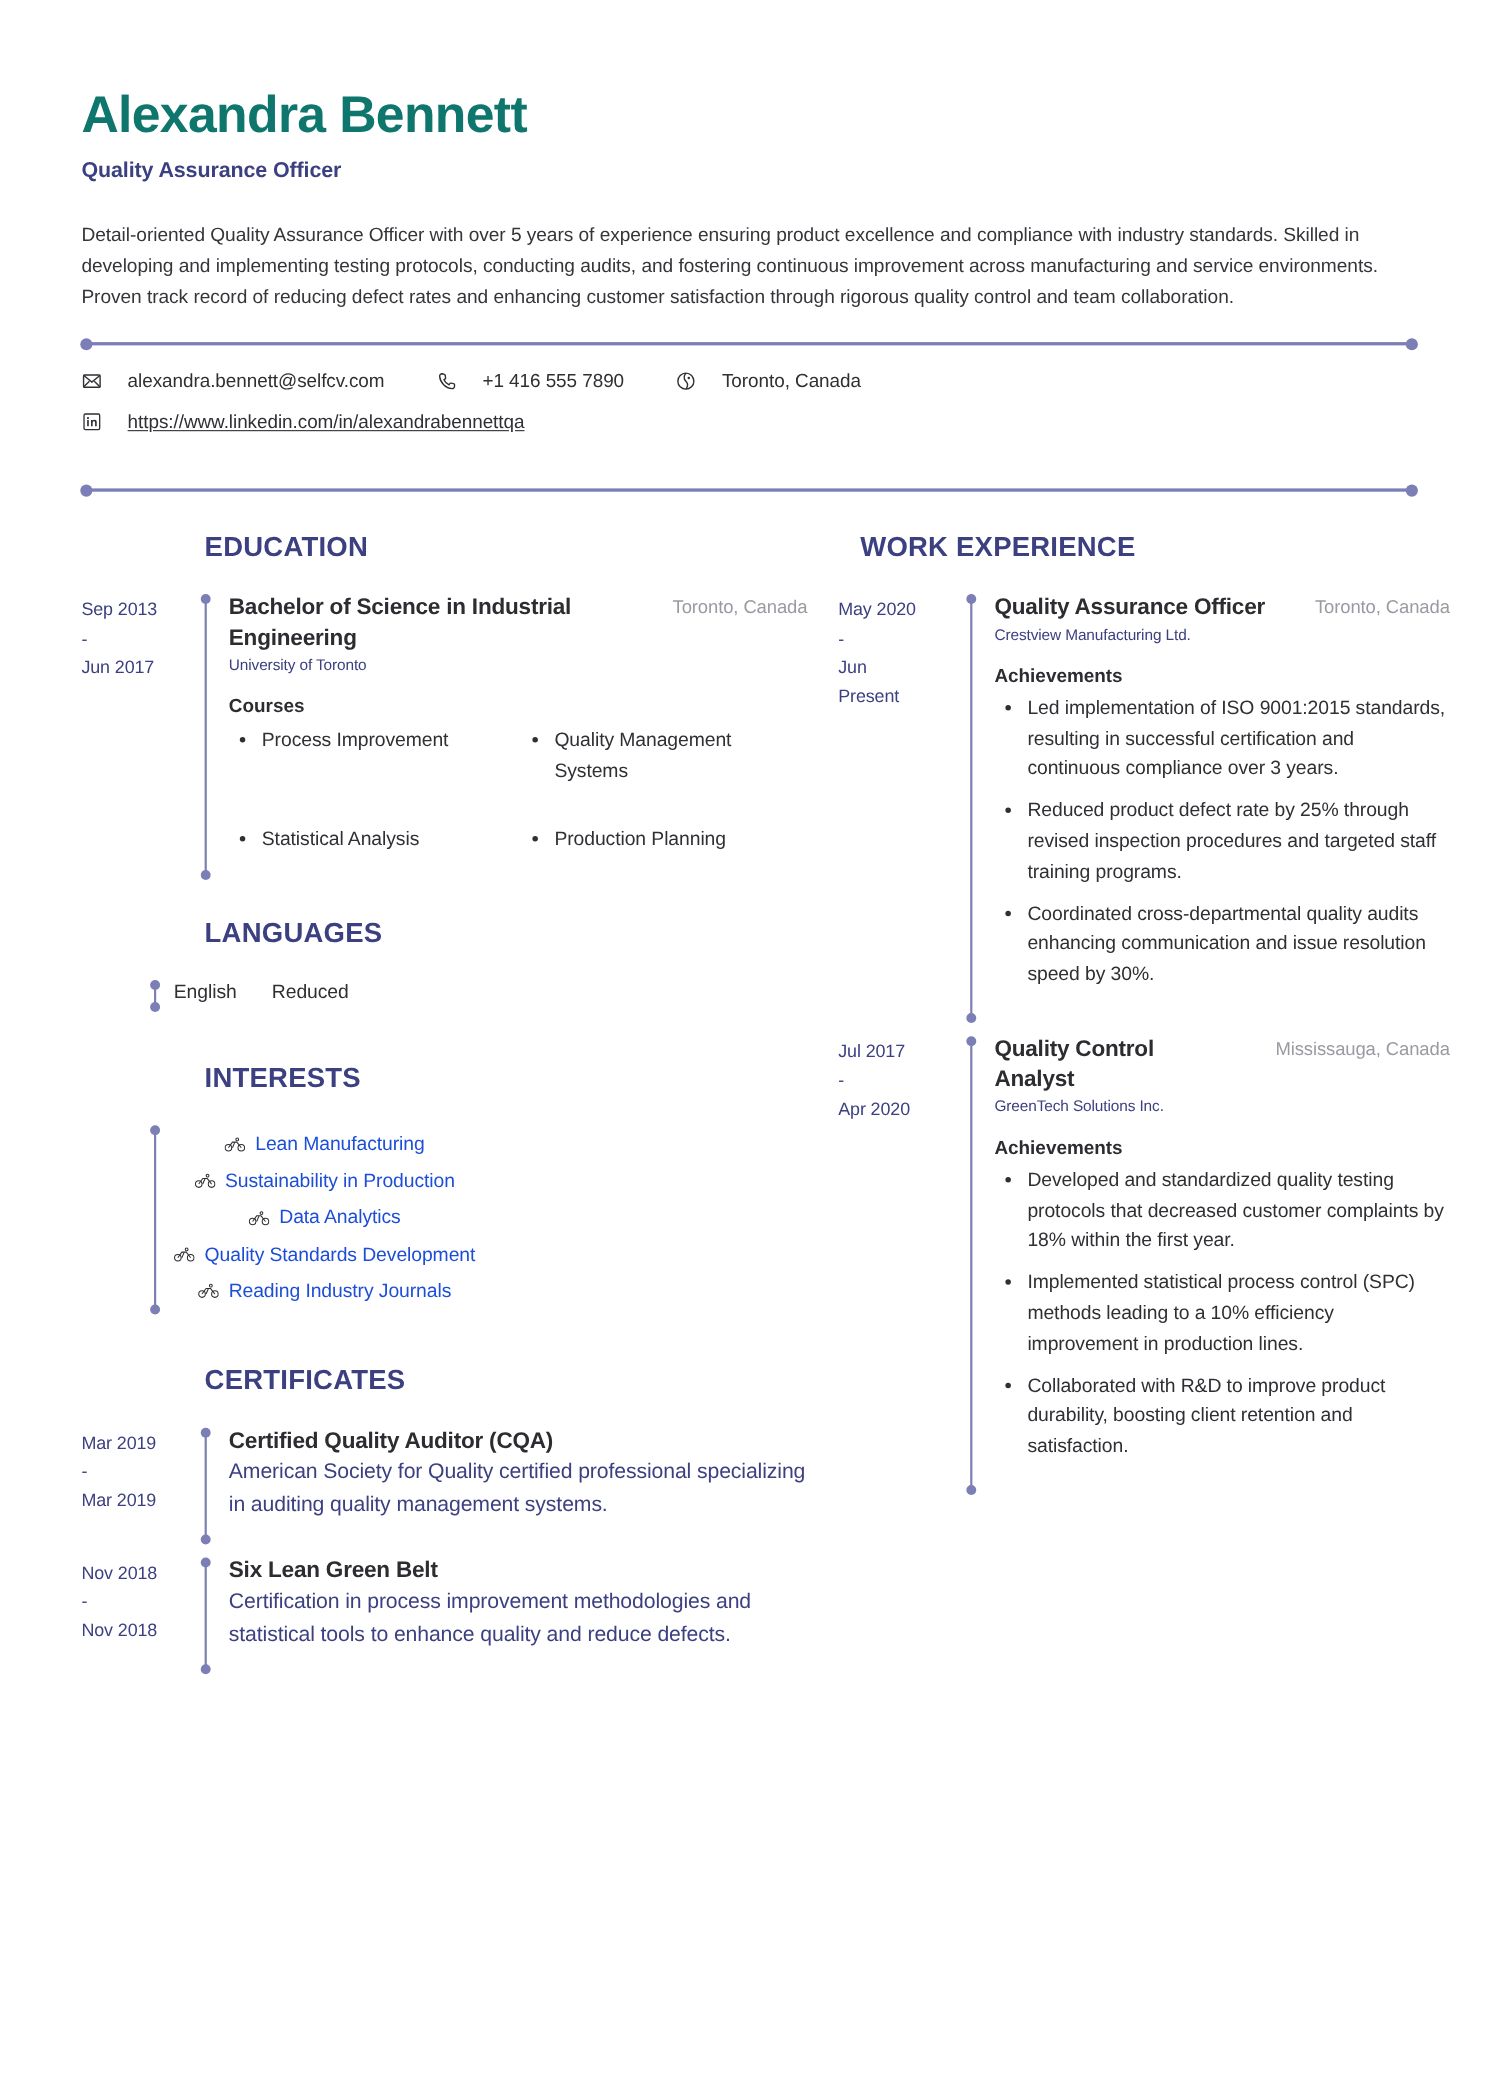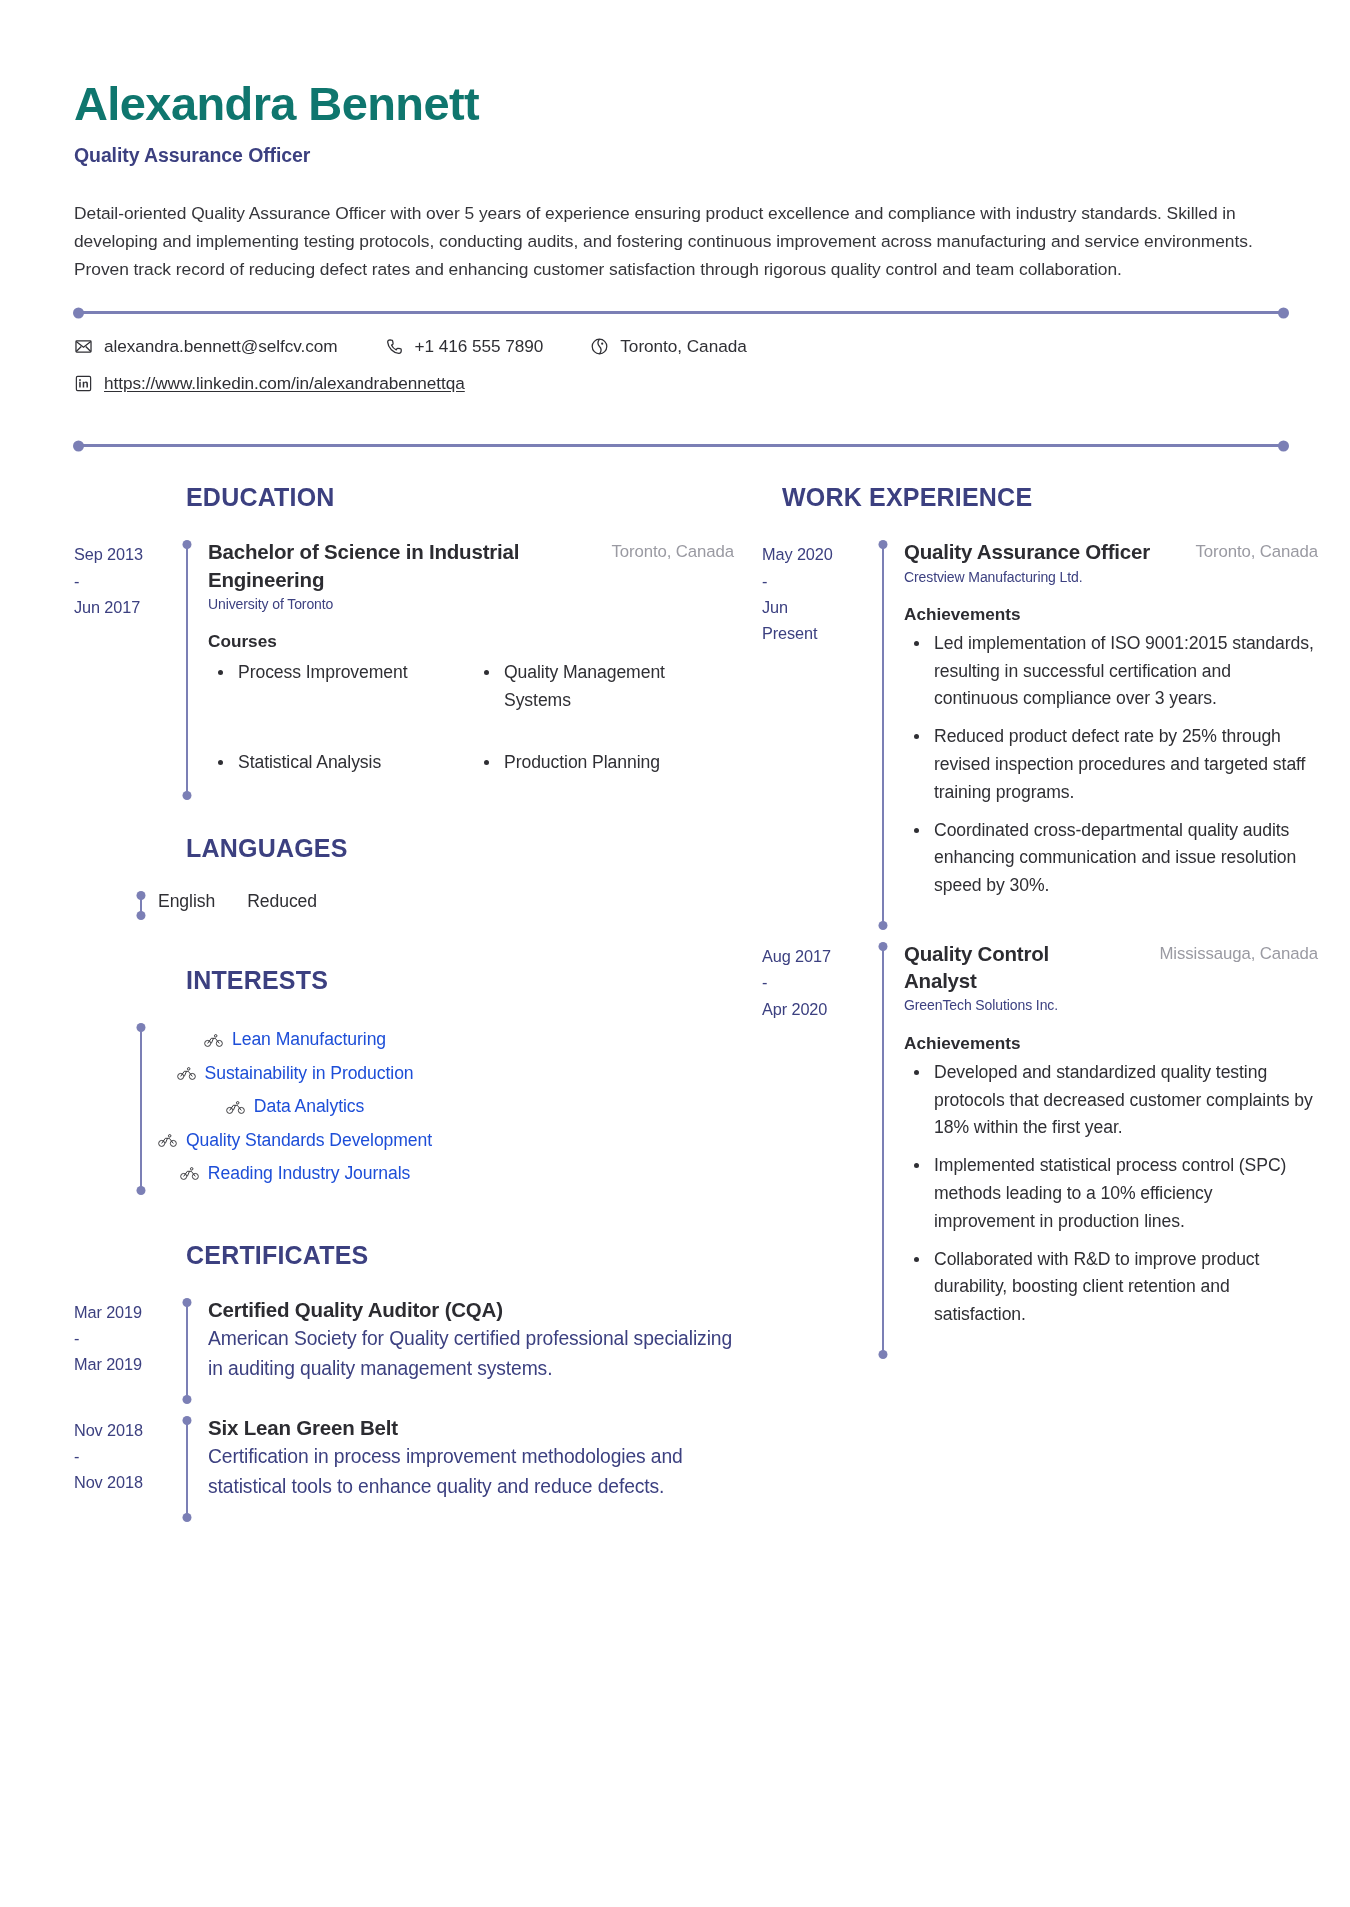--- a/index.html
+++ b/index.html
@@ -75,21 +75,21 @@
   .contact-row {
     display: flex;
     align-items: center;
     gap: 13px;
     margin-bottom: 16px;
   }
   .contact-row:last-child { margin-bottom: 4px; }
   .contact-item {
     display: flex;
     align-items: center;
-    gap: 11px;
+    gap: 23px;
     font-size: 17.2px;
     color: #2f2f34;
     margin-right: 34px;
     letter-spacing: -0.05px;
   }
   .contact-item svg { display: block; flex: none; }
   .contact-link {
     text-decoration: underline;
     text-underline-offset: 2px;
     color: #2f2f34;
@@ -552,21 +552,21 @@
             <ul class="bullets">
               <li>Led implementation of ISO 9001:2015 standards, resulting in successful certification and continuous compliance over 3 years.</li>
               <li>Reduced product defect rate by 25% through revised inspection procedures and targeted staff training programs.</li>
               <li>Coordinated cross-departmental quality audits enhancing communication and issue resolution speed by 30%.</li>
             </ul>
           </div>
         </div>
 
         <div class="entry">
           <div class="entry-date wide">
-            <div>Aug 2017</div>
+            <div>Jul 2017</div>
             <div class="entry-dash">-</div>
             <div>Apr 2020</div>
           </div>
           <div class="tl">
             <div class="tl-line"></div>
             <div class="tl-dot top"></div>
             <div class="tl-dot bot"></div>
           </div>
           <div class="entry-body">
             <div class="entry-head">

